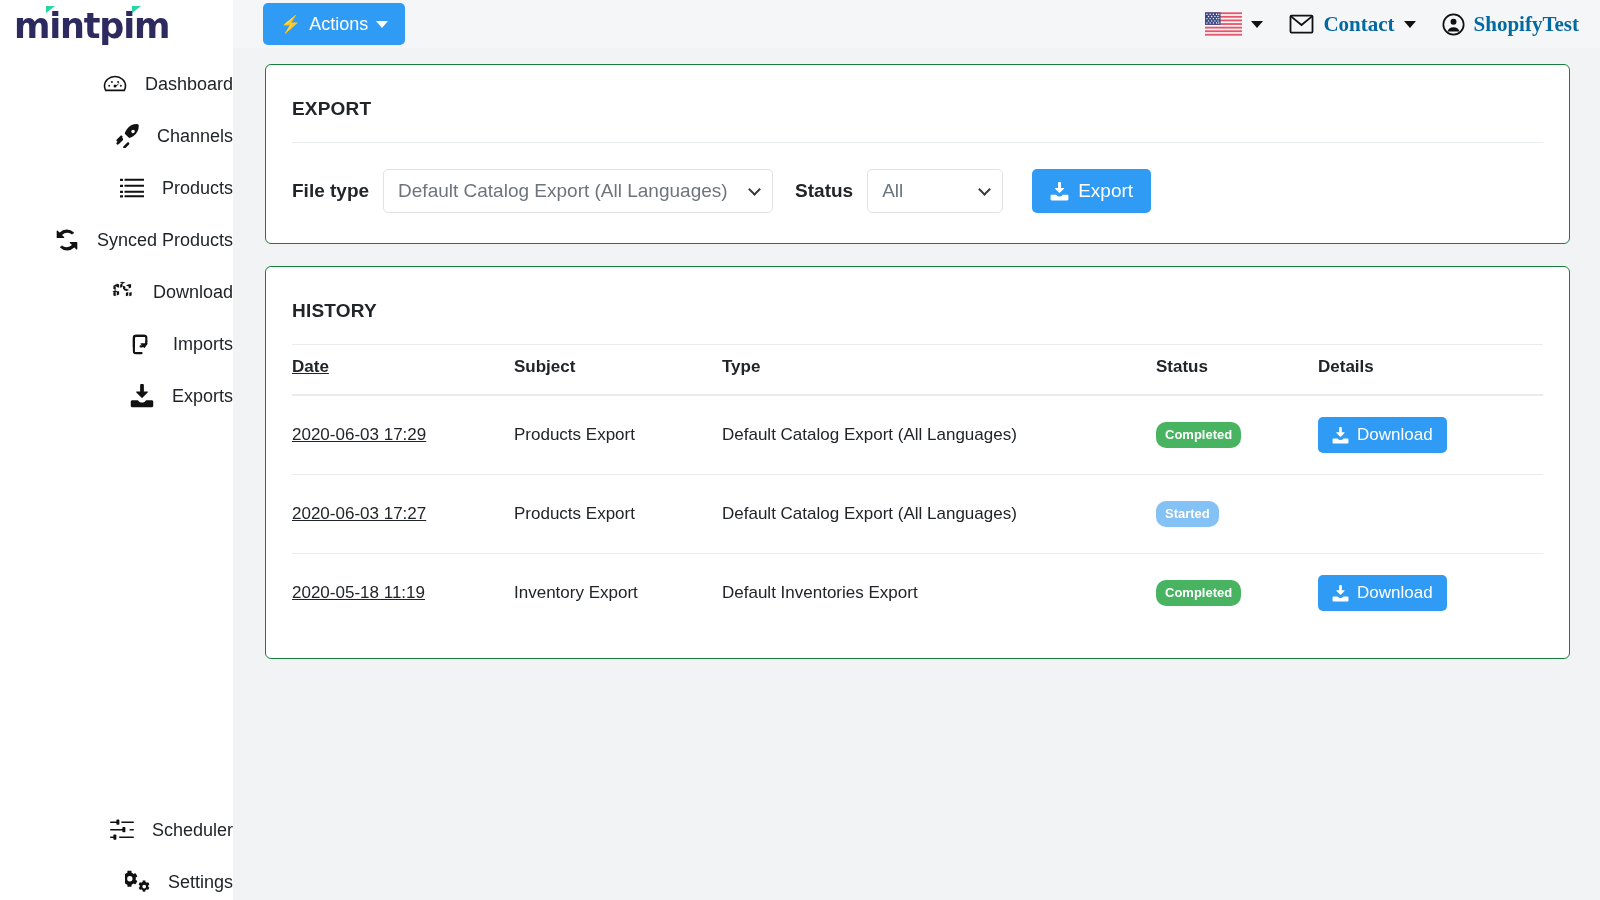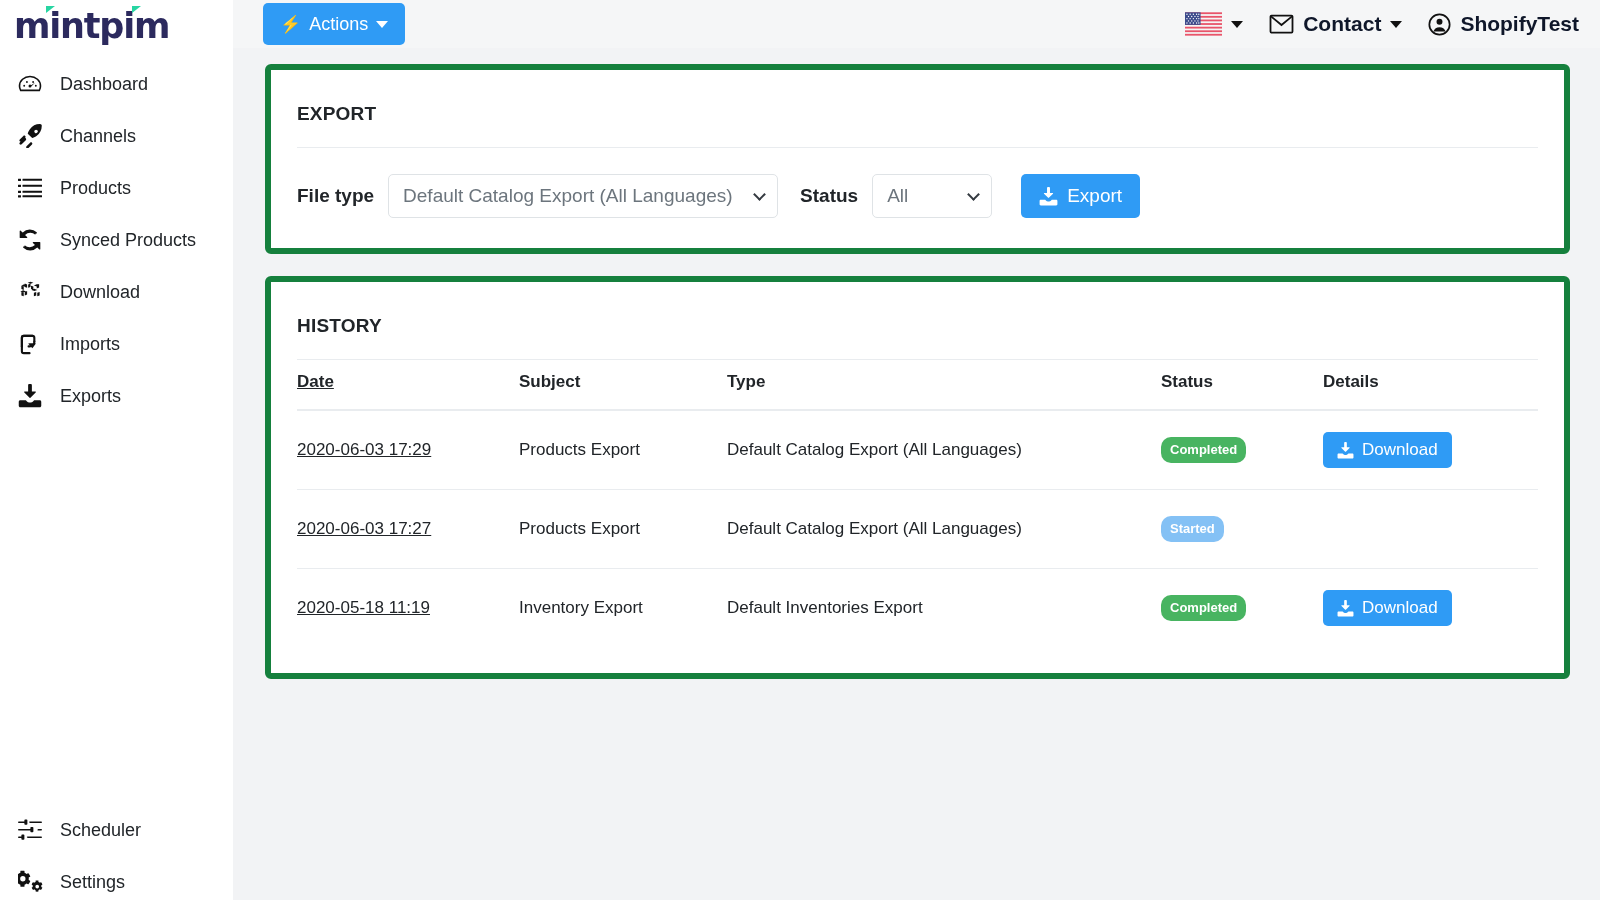--- a/index.html
+++ b/index.html
@@ -28,21 +28,21 @@
   .tick { position: absolute; width: 0; height: 0;
     border-left: 9px solid #27d5a2; border-bottom: 7px solid transparent; border-top: 0; }
   .tick.t1 { left: 32px; top: -3px; }
   .tick.t2 { left: 118px; top: -3px; }
 
   .nav { margin-top: 10px; display: flex; flex-direction: column; }
   .nav-item {
     display: flex; align-items: center; gap: 17px;
     height: 52px; padding-left: 17px;
     color: #212529; font-size: 18px;
-    cursor: pointer; text-decoration: none;
+    cursor: pointer; text-decoration: none; justify-content: flex-end;
   }
   .nav-ico { width: 26px; height: 26px; display: flex; align-items: center; justify-content: center; flex: 0 0 26px; }
   .nav-ico svg { display: block; }
   .nav-label { white-space: nowrap; }
 
   .nav-bottom { position: absolute; bottom: -8px; left: 0; right: 0; }
 
   
   .main { flex: 1; height: 900px; display: flex; flex-direction: column; background: #f2f3f5; overflow: hidden; }
 
@@ -55,29 +55,29 @@
   .btn-actions {
     display: inline-flex; align-items: center; gap: 8px;
     background: #2f9bf5; color: #fff; border: none; border-radius: 5px;
     height: 42px; padding: 0 17px;
     font-size: 18px; font-family: "Liberation Sans", sans-serif;
     cursor: pointer;
   }
   .bolt { font-size: 17px; line-height: 1; }
   .caret { width: 0; height: 0; border-left: 6px solid transparent; border-right: 6px solid transparent; border-top: 7px solid currentColor; display: inline-block; }
   .topbar-right { margin-left: auto; display: flex; align-items: center; gap: 0; padding-right: 2px; }
-  .tb-group { display: flex; align-items: center; gap: 9px; padding: 0 13px; cursor: pointer; color: #0f172a; }
+  .tb-group { display: flex; align-items: center; gap: 9px; padding: 0 13px; cursor: pointer; color: #0369a1; font-family: Liberation Serif, serif; }
   .tb-group .caret { color: #111; }
   .tb-text { font-size: 21px; font-weight: bold; white-space: nowrap; }
   .flag { width: 37px; height: 24px; display: block; }
 
   .content { flex: 1; padding: 16px 30px 0 32px; overflow: hidden; }
 
   .card {
-    background: #fff; border: 6px solid #15803d; border-radius: 6px;
+    background: #fff; border: 1px solid #15803d; border-radius: 6px;
     margin-bottom: 22px;
   }
   .card-title {
     font-size: 19px; font-weight: bold; color: #212529;
     padding: 33px 26px 22px 26px; letter-spacing: 0.2px;
   }
   .card-divider { height: 1px; background: #e9ecef; margin: 0 26px; }
 
   .filter-row {
     display: flex; align-items: center; gap: 0;
@@ -339,21 +339,21 @@
       <section class="card">
         <div class="card-title">EXPORT</div>
         <div class="card-divider"></div>
         <div class="filter-row">
           <span class="f-label" style="margin-right:14px">File type</span>
           <div class="select" style="width:390px">
             <span>Default Catalog Export (All Languages)</span>
             <span class="chev"></span>
           </div>
           <span class="f-label" style="margin-left:22px; margin-right:14px">Status</span>
-          <div class="select" style="width:120px">
+          <div class="select" style="width:136px">
             <span>All</span>
             <span class="chev"></span>
           </div>
           <button class="btn-export" style="margin-left:29px">
             <svg width="19" height="19" viewBox="0 0 512 512" fill="#fff">
                 <path d="M216 24v136h-72c-11 0-17 13-9 21l112 112c5 5 13 5 18 0l112-112c8-8 2-21-9-21h-72V24c0-13-11-24-24-24h-32c-13 0-24 11-24 24z"></path>
                 <path d="M48 344h120l24 28c12 14 29 22 48 22h32c19 0 36-8 48-22l24-28h120c18 0 32 14 32 32v88c0 18-14 32-32 32H48c-18 0-32-14-32-32v-88c0-18 14-32 32-32z"></path>
               </svg>
             <span>Export</span>
           </button>

